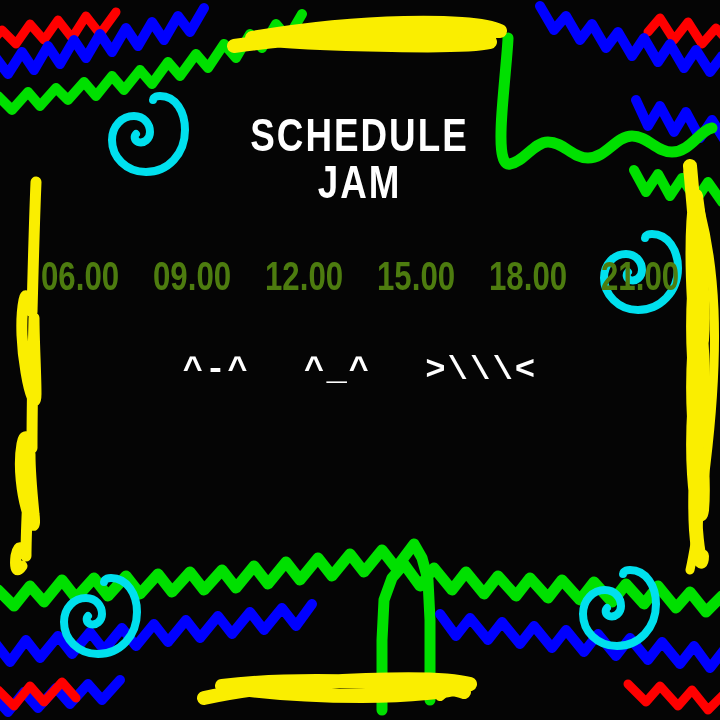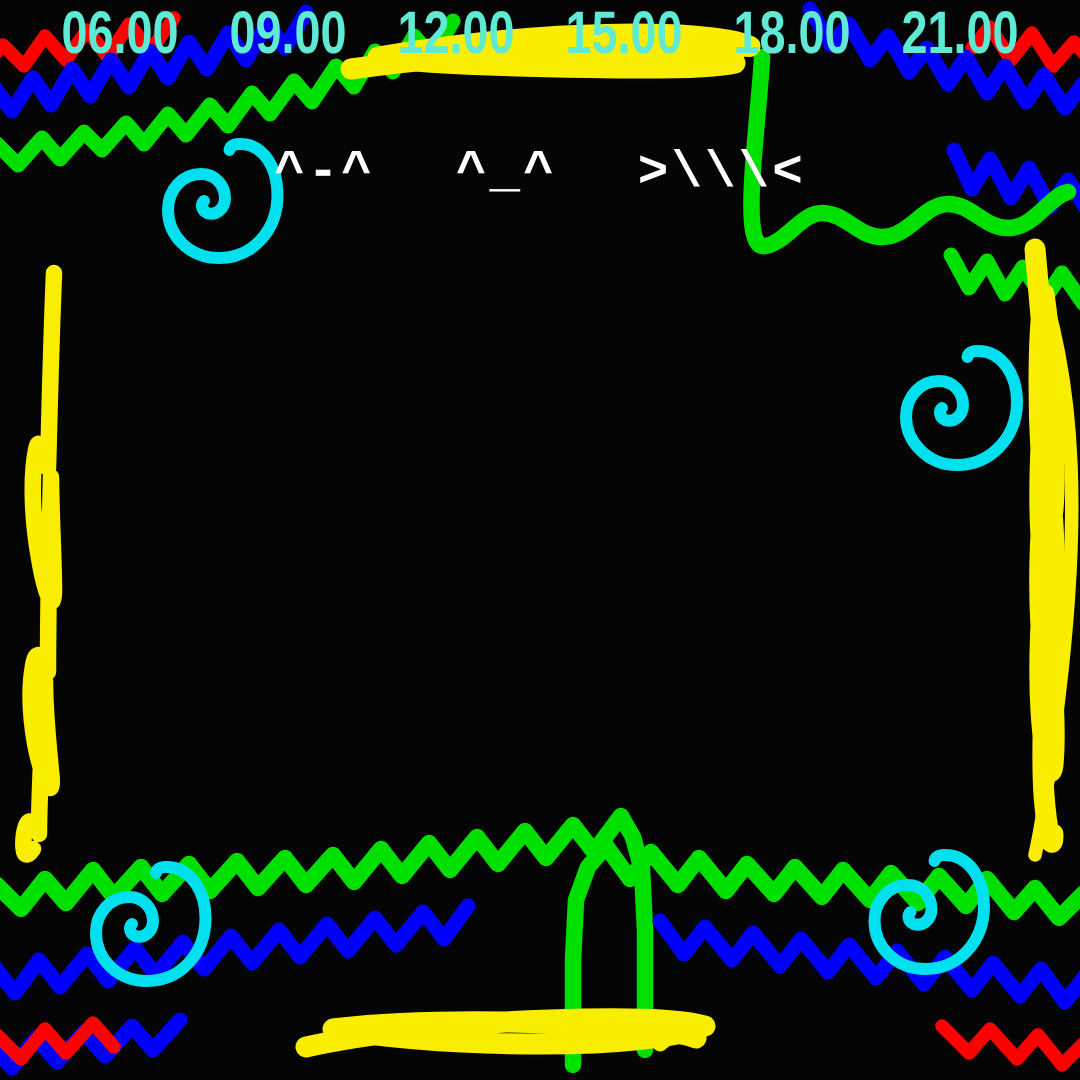--- a/index.html
+++ b/index.html
@@ -37,25 +37,26 @@
   .title-line {
     font-size: 46px;
     font-weight: 700;
     letter-spacing: 2.5px;
     line-height: 1.02;
     transform: scaleX(0.80);
     transform-origin: center;
     white-space: nowrap;
   }
   .times-row {
+    margin-top: 48px;
     display: flex;
     align-items: baseline;
     justify-content: flex-start;
     gap: 12px;
-    color: #5eead4;
+    color: #4d7c0f;
   }
   .time-chip {
     font-size: 40px;
     font-weight: 700;
     letter-spacing: 0px;
     transform: scaleX(0.78);
     transform-origin: center;
     white-space: nowrap;
   }
   .message-block {
@@ -134,20 +135,24 @@
         <path d="M36 182 C34 230 33 276 32 312 C28 300 26 290 24 300 C20 320 22 350 26 372 C30 396 36 410 36 394 C36 374 34 340 34 318 C33 360 32 410 32 448 C28 436 24 432 22 444 C18 466 22 496 28 514 C32 528 36 530 34 514 C32 494 30 468 30 454 C28 492 26 530 26 556 C22 546 18 544 16 556 C14 572 18 572 22 566" stroke-width="11" stroke-linecap="round" stroke-linejoin="round"></path>
         <path d="M690 166 C694 210 698 254 700 290 C702 258 700 222 696 196 C692 222 692 266 694 302 C696 336 700 356 702 340 C704 316 702 276 698 250 C694 282 692 324 694 358 C696 390 700 410 702 396 C704 374 702 336 698 312 C694 344 692 384 694 418 C696 450 700 470 702 456 C704 432 702 394 698 370 C694 402 692 442 694 474 C696 504 700 524 702 510 C704 488 702 452 698 430 C696 462 694 500 696 530 C698 556 702 570 702 556" stroke-width="14" stroke-linecap="round" stroke-linejoin="round"></path>
         <path d="M688 172 C704 214 712 262 714 310 C716 360 712 414 706 464 C700 514 694 552 690 570" stroke-width="9" stroke-linecap="round"></path>
       </g>
 
     </g>
   </svg>
 
   <div id="content">
 
+    <div class="title-block">
+      <div class="title-line">SCHEDULE</div>
+      <div class="title-line">JAM</div>
+    </div>
 
     <div class="times-row">
       <span class="time-chip">06.00</span>
       <span class="time-chip">09.00</span>
       <span class="time-chip">12.00</span>
       <span class="time-chip">15.00</span>
       <span class="time-chip">18.00</span>
       <span class="time-chip">21.00</span>
     </div>
 

